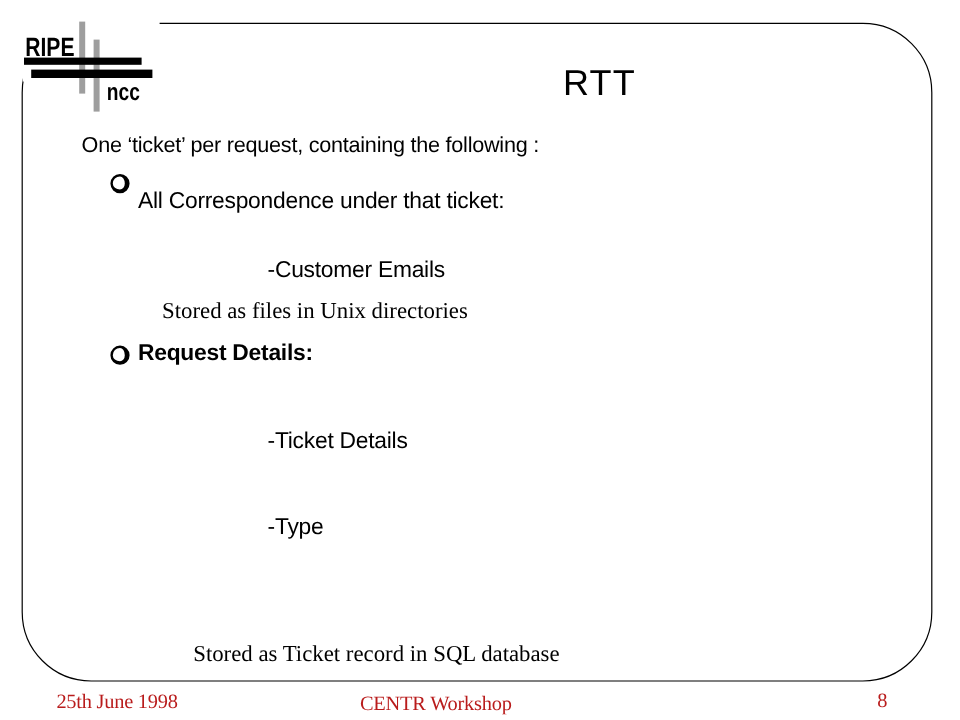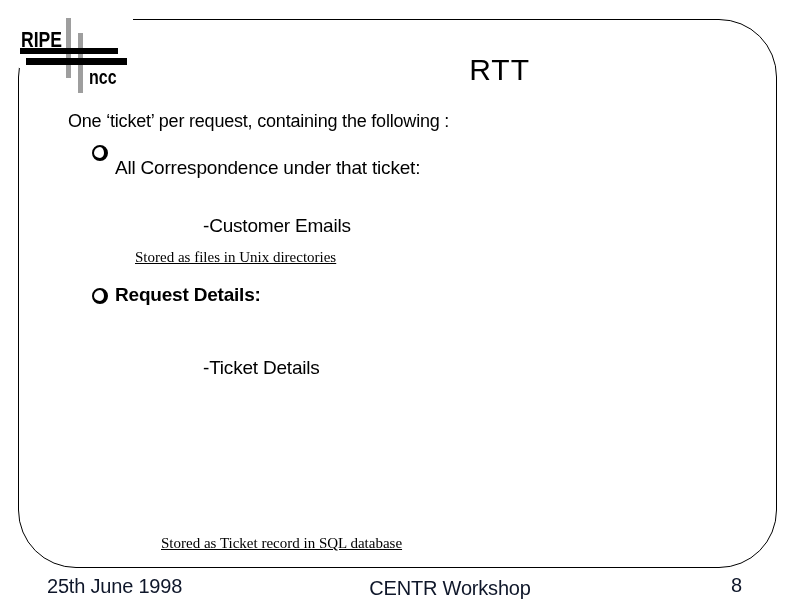--- a/index.html
+++ b/index.html
@@ -37,26 +37,26 @@
   }
 
   
   .intro{left:55px;top:111px;font-size:18px;letter-spacing:-0.2px;margin-left:13px;}
   .bullet-label{font-size:19px;letter-spacing:-0.2px;}
   .bullet-icon{
     position:absolute;width:16px;height:16px;box-sizing:border-box;
     border:2px solid #000;border-right-width:4px;border-bottom-width:3px;
     border-radius:50%;background:#fff;
   }
-  .dash-list{position:absolute;left:203px;font-size:19px;letter-spacing:-0.2px;line-height:24px;white-space:pre;}
-  .serif-note{font-family:"Liberation Serif",serif;font-size:15px;letter-spacing:0px;text-decoration:underline;}
+  .dash-list{position:absolute;left:223px;font-size:19px;letter-spacing:-0.2px;line-height:24px;white-space:pre;}
+  .serif-note{font-family:"Liberation Serif",serif;font-size:19px;letter-spacing:0px;}
 
   
-  .footer{font-size:20px;color:#0f172a;letter-spacing:-0.2px;}
-  #footer-event{left:300px;top:577px;width:300px;text-align:center;}
+  .footer{font-size:17px;color:#b91c1c;letter-spacing:-0.2px;font-family:Liberation Serif, serif;}
+  #footer-event{left:300px;top:577px;width:300px;text-align:left;}
 </style>
 </head>
 <body>
 
 <div id="frame"></div>
 
 <div id="logo">
   <div class="mask"></div>
   <div class="vbar" style="left:66px;top:18px;width:5px;height:60px;background:#9e9e9e;"></div>
   <div class="vbar" style="left:78px;top:33px;width:5px;height:60px;background:#9e9e9e;"></div>
@@ -77,20 +77,21 @@
   <div>-Customer Emails</div>
 </div>
 
 <div class="abs serif-note" style="left:135px;top:249px;">Stored as files in Unix directories</div>
 
 <span class="bullet-icon" style="left:92px;top:288px;"></span>
 <div class="abs bullet-label" style="left:115px;top:284px;font-weight:bold;">Request Details:</div>
 
 <div class="dash-list" style="top:308px;">
   <div>-Ticket Details</div>
+  <div>-Type</div>
   
   
   
   
   
 </div>
 
 <div class="abs serif-note" style="left:135px;top:535px;margin-left:26px;">Stored as Ticket record in SQL database</div>
 
 <div class="abs footer" style="left:47px;top:575px;">25th June 1998</div>

